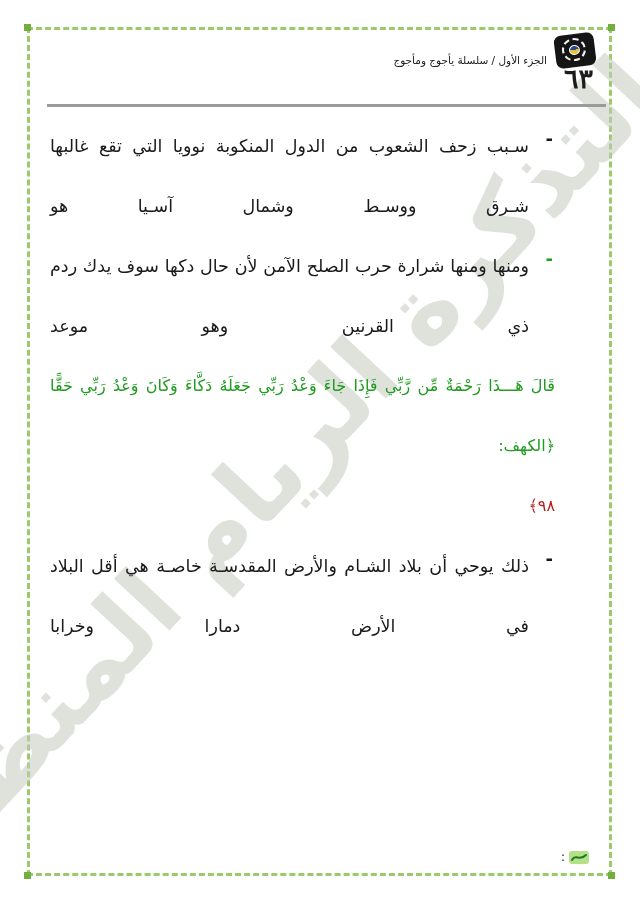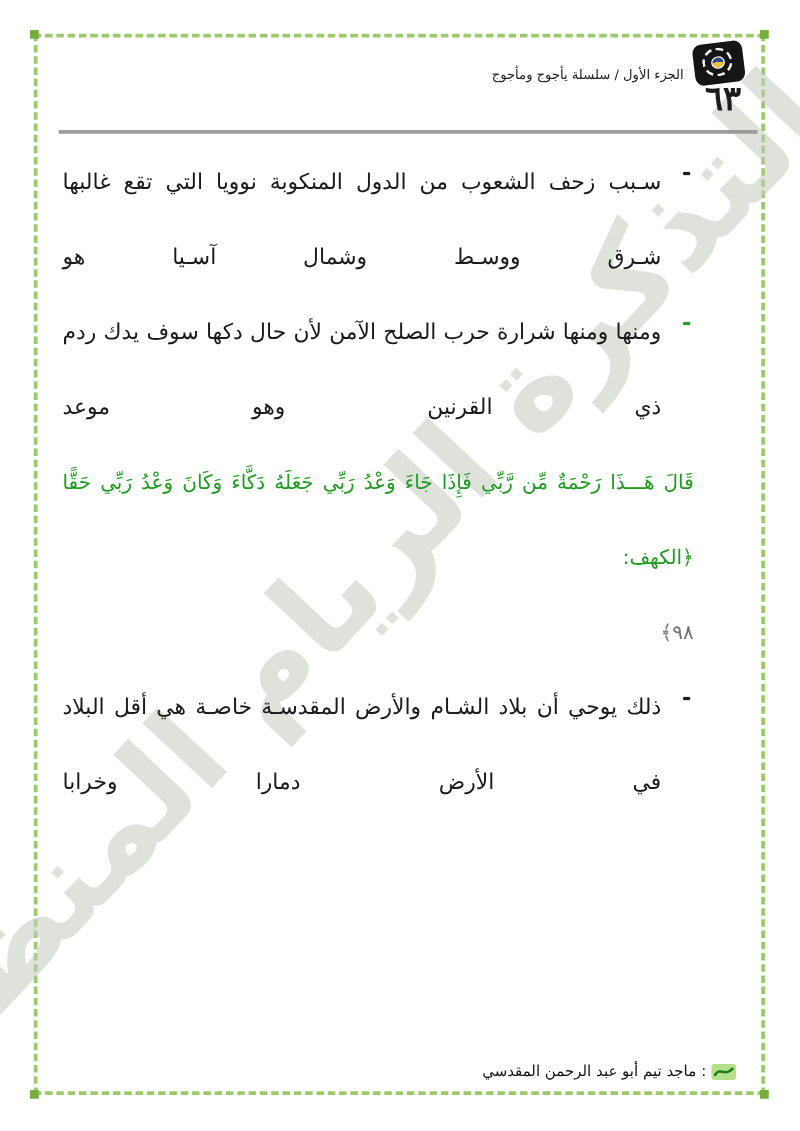--- a/index.html
+++ b/index.html
@@ -100,40 +100,39 @@
         <div class="l">سـبب زحف الشعوب من الدول المنكوبة نوويا التي تقع غالبها شـرق ووسـط وشمال آسـيا هو</div>
       </div>
 
       <div class="para">
         <span class="bullet" style="color: rgb(24, 163, 39);">-</span>
         <div class="l">ومنها ومنها شرارة حرب الصلح الآمن لأن حال دكها سوف يدك ردم ذي القرنين وهو موعد</div>
       </div>
 
       <div class="para verse">
         <div class="l" style="color: rgb(31, 155, 31);">قَالَ هَـــذَا رَحْمَةٌ مِّن رَّبِّي فَإِذَا جَاءَ وَعْدُ رَبِّي جَعَلَهُ دَكَّاءَ وَكَانَ وَعْدُ رَبِّي حَقًّا ﴿الكهف:</div>
-        <div class="l end" style="color: #737373;">٩٨﴾</div>
+        <div class="l end" style="color: #b91c1c;">٩٨﴾</div>
       </div>
 
       <div class="para">
         <span class="bullet" style="color: rgb(26, 26, 26);">-</span>
         <div class="l">ذلك يوحي أن بلاد الشـام والأرض المقدسـة خاصـة هي أقل البلاد في الأرض دمارا وخرابا</div>
 
       </div>
 
     </main>
 
     <footer>
       <span class="pen">
         <svg width="20" height="13" viewBox="0 0 20 13">
           <rect x="0" y="0" width="20" height="13" rx="3" fill="#b5e08a"></rect>
           <path d="M3 9 C7 2, 10 11, 17 4" stroke="#1d7a1d" stroke-width="2" fill="none" stroke-linecap="round"></path>
         </svg>
       </span>
       <span>:</span>
-      <span>ماجد تيم أبو عبد الرحمن المقدسي</span>
     </footer>
 
   </div>
 
   <span class="corner tl"></span>
   <span class="corner tr"></span>
   <span class="corner bl"></span>
   <span class="corner br"></span>
 
 </div>

